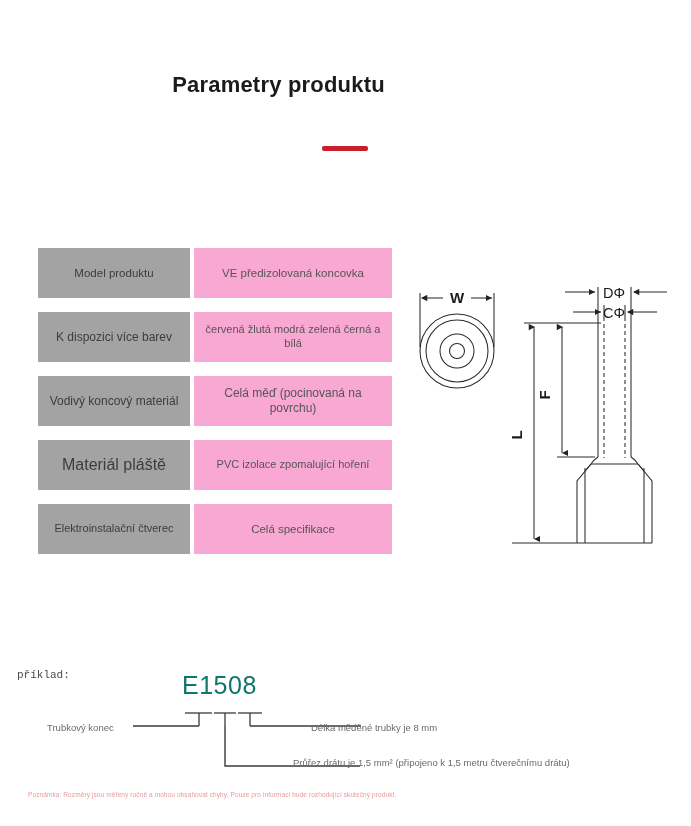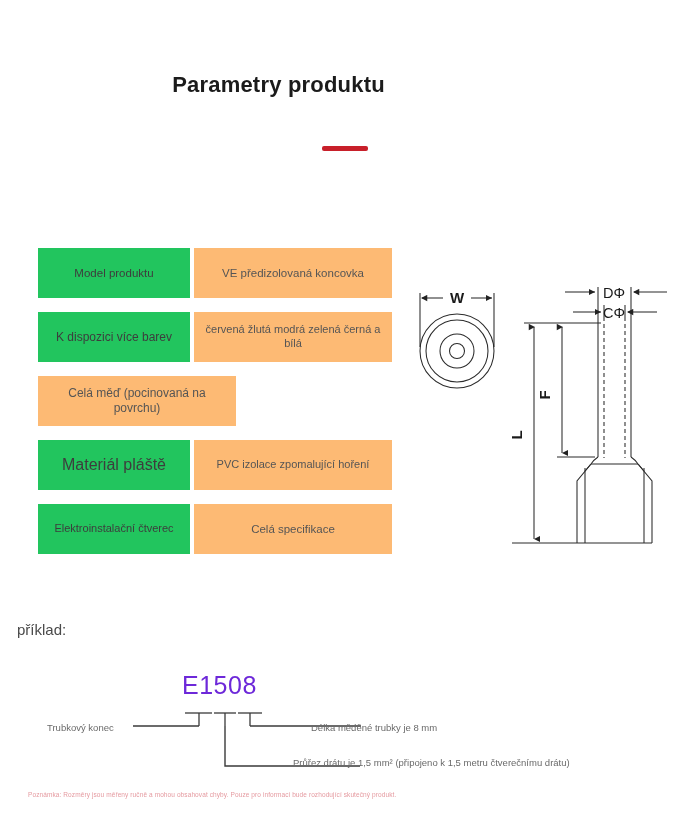--- a/index.html
+++ b/index.html
@@ -56,26 +56,26 @@
     align-items: center;
     justify-content: center;
     height: 50px;
     box-sizing: border-box;
     padding: 0 8px;
     text-align: center;
     line-height: 1.25;
   }
   .spec-key {
     width: 152px;
-    background: #22c55e;
+    background: #a3a3a3;
     color: #3d3d3d;
   }
   .spec-val {
     width: 198px;
-    background: #fdba74;
+    background: #f9a8d4;
     color: #555555;
   }
   .fs-xs { font-size: 11px; }
   .fs-sm { font-size: 12px; }
   .fs-md { font-size: 11.5px; }
   .fs-lg { font-size: 16px; }
 
   
   .drawing {
     position: absolute;
@@ -83,31 +83,32 @@
     top: 275px;
     width: 280px;
     height: 305px;
   }
   .drawing svg { display: block; }
 
   
   .example-label {
     position: absolute;
     left: 17px;
-    top: 621px;
-    font-size: 15px;
+    top: 669px;
+    font-size: 11px;
     color: #4a4a4a;
+    font-family: Liberation Mono, monospace;
   }
   .example-code {
     position: absolute;
     left: 182px;
     top: 671px;
     font-size: 25px;
     font-weight: 400;
-    color: #6d28d9;
+    color: #0f766e;
     letter-spacing: .5px;
     text-align: center;
   }
   .example-svg {
     position: absolute;
     left: 0;
     top: 640px;
     width: 691px;
     height: 150px;
   }
@@ -144,20 +145,21 @@
     <div class="spec-cell spec-key fs-md">Model produktu</div>
     <div class="spec-cell spec-val fs-md">VE předizolovaná koncovka</div>
   </div>
 
   <div class="spec-row">
     <div class="spec-cell spec-key fs-sm">K dispozici více barev</div>
     <div class="spec-cell spec-val fs-xs">červená žlutá modrá zelená černá a bílá</div>
   </div>
 
   <div class="spec-row">
+    <div class="spec-cell spec-key fs-sm">Vodivý koncový materiál</div>
     <div class="spec-cell spec-val fs-sm">Celá měď (pocinovaná na povrchu)</div>
   </div>
 
   <div class="spec-row">
     <div class="spec-cell spec-key fs-lg">Materiál pláště</div>
     <div class="spec-cell spec-val fs-xs">PVC izolace zpomalující hoření</div>
   </div>
 
   <div class="spec-row">
     <div class="spec-cell spec-key fs-xs">Elektroinstalační čtverec</div>

